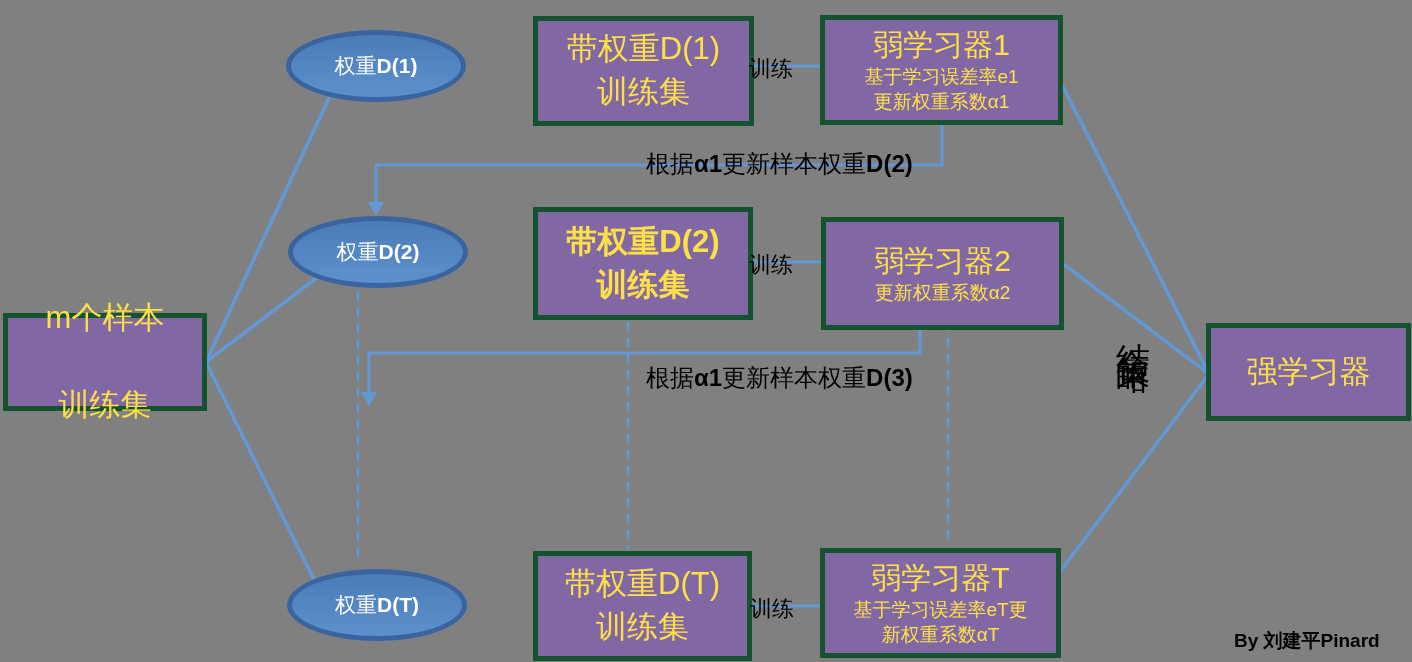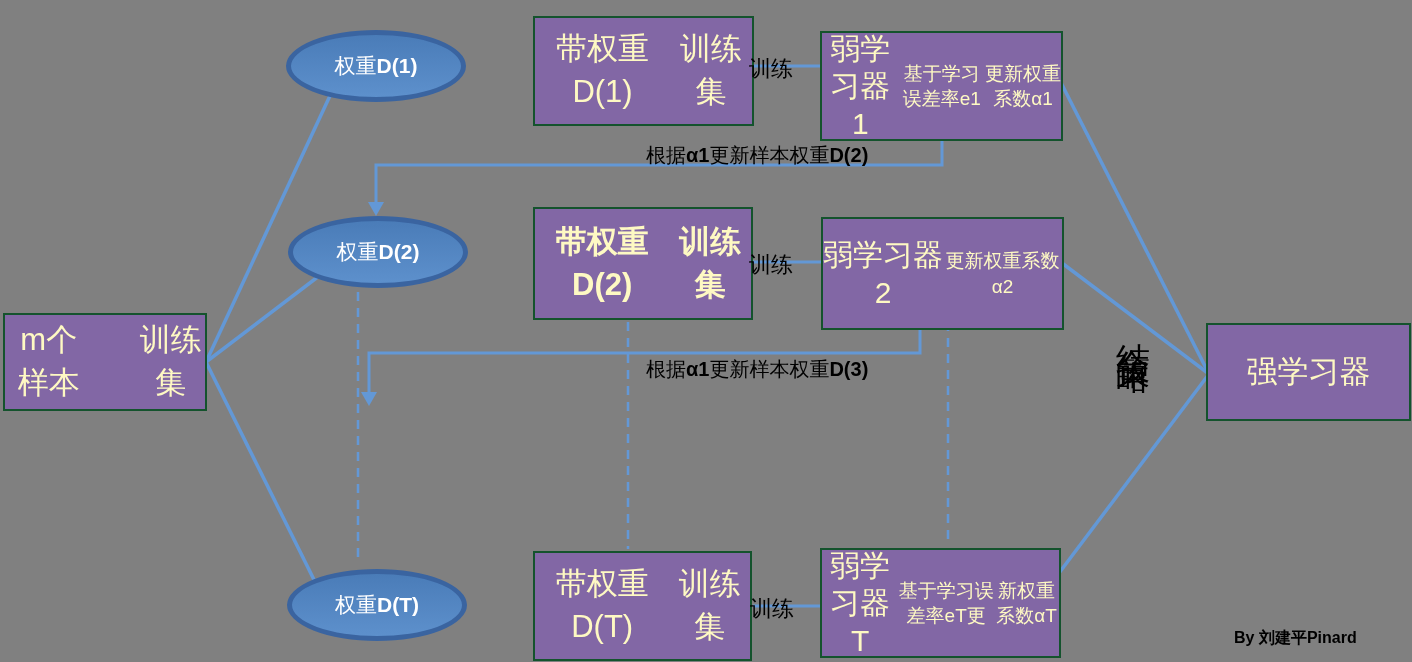--- a/index.html
+++ b/index.html
@@ -3,50 +3,50 @@
 <meta charset="utf-8">
 <style>
   html,body{margin:0;padding:0;background:#808080;}
   .canvas{
     position:relative;width:1412px;height:662px;background:#808080;
     overflow:hidden;font-family:"Liberation Sans",sans-serif;
   }
   svg.wires{position:absolute;left:0;top:0;z-index:1;}
   .pbox{
     position:absolute;box-sizing:border-box;z-index:2;
-    background:#8267a5;border:2px solid #14532d;color:#fef9c3;
-    display:flex;flex-direction:row;align-items:center;justify-content:center;
+    background:#8267a5;border:5px solid #14532d;color:#fde047;
+    display:flex;flex-direction:column;align-items:center;justify-content:center;
     text-align:center;
   }
   .big{font-size:31px;line-height:1.38;}
   .weak-title{font-size:30px;line-height:1.25;}
   .weak-sub{font-size:19px;line-height:1.32;}
   .ellipse{
     position:absolute;box-sizing:border-box;z-index:2;width:180px;height:72px;
     border-radius:50%;background:linear-gradient(180deg,#4a7cb8 0%,#5d90cc 100%);
     border:5px solid #3a64a0;color:#fff;font-size:21px;
     display:flex;align-items:center;justify-content:center;
   }
   .lbl{position:absolute;z-index:3;color:#000;white-space:nowrap;}
   .train-label{font-size:22px;width:62px;text-align:left;}
-  .upd-label{font-size:20px;}
+  .upd-label{font-size:24px;margin-top:6px;}
   .upd-label .b{font-weight:700;}
   .ellipse .b{font-weight:700;}
   #combine{
     left:1114px;top:316px;font-size:34px;letter-spacing:6px;
     writing-mode:vertical-rl;text-orientation:upright;line-height:1.1;
   }
-  #credit{left:1234px;top:628px;font-size:16px;font-weight:700;}
+  #credit{left:1234px;top:628px;font-size:19px;font-weight:700;}
   
   #src-box{left:3px;top:313px;width:204px;height:98px;gap:44px;}
   #strong-box{left:1206px;top:323px;width:205px;height:98px;}
   #r0-train{left:533px;top:16px;width:221px;height:110px;}
   #r1-train{left:533px;top:207px;width:220px;height:113px;font-weight:bold;}
   #r2-train{left:533px;top:551px;width:219px;height:110px;}
-  #r0-weak{left:820px;top:31px;width:243px;height:110px;justify-content:space-between;}
+  #r0-weak{left:820px;top:15px;width:243px;height:110px;}
   #r1-weak{left:821px;top:217px;width:243px;height:113px;}
   #r2-weak{left:820px;top:548px;width:241px;height:110px;}
   #e0{left:286px;top:30px;}
   #e1{left:288px;top:216px;}
   #e2{left:287px;top:569px;}
   #t0{left:749px;top:54px;}
   #t1{left:749px;top:250px;}
   #t2{left:750px;top:594px;}
   #u0{left:646px;top:142px;}
   #u1{left:646px;top:356px;}

